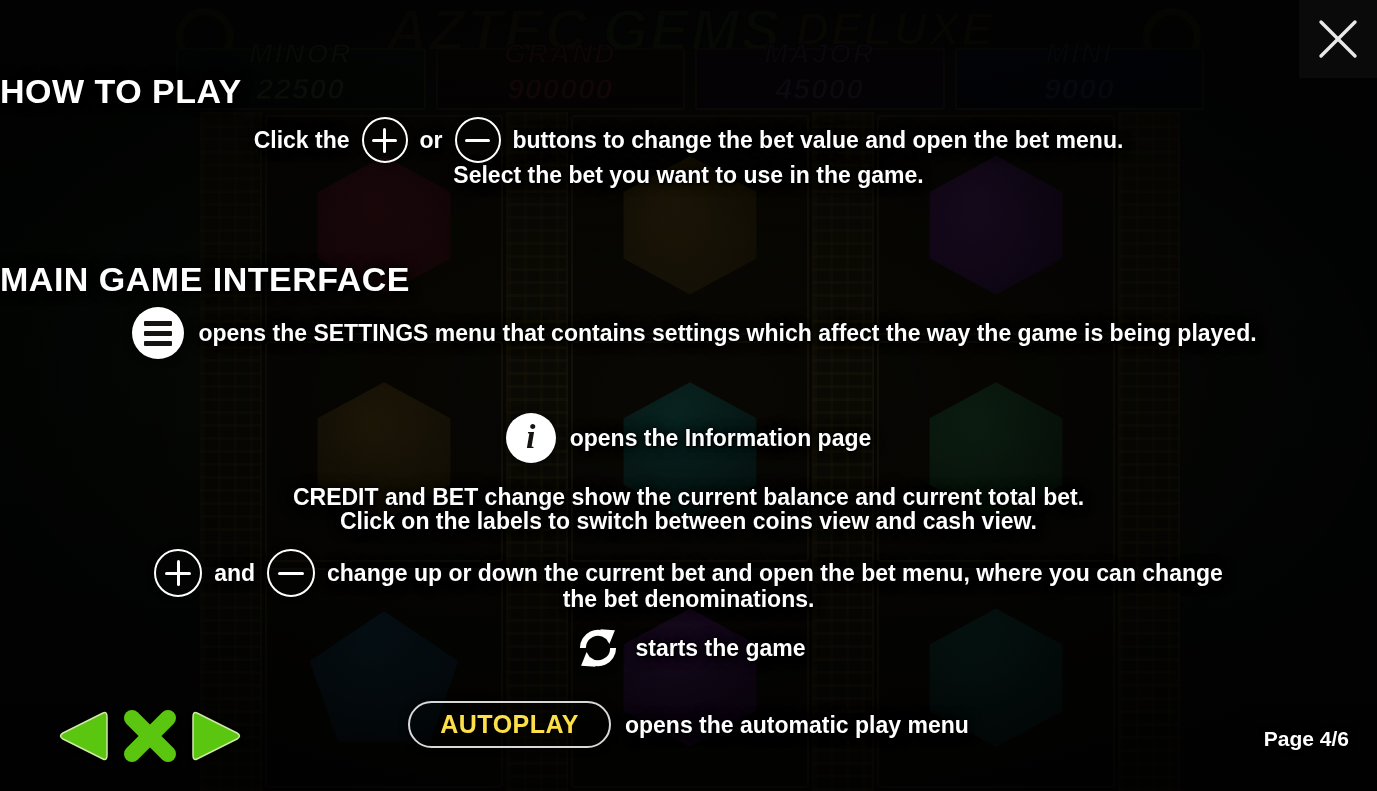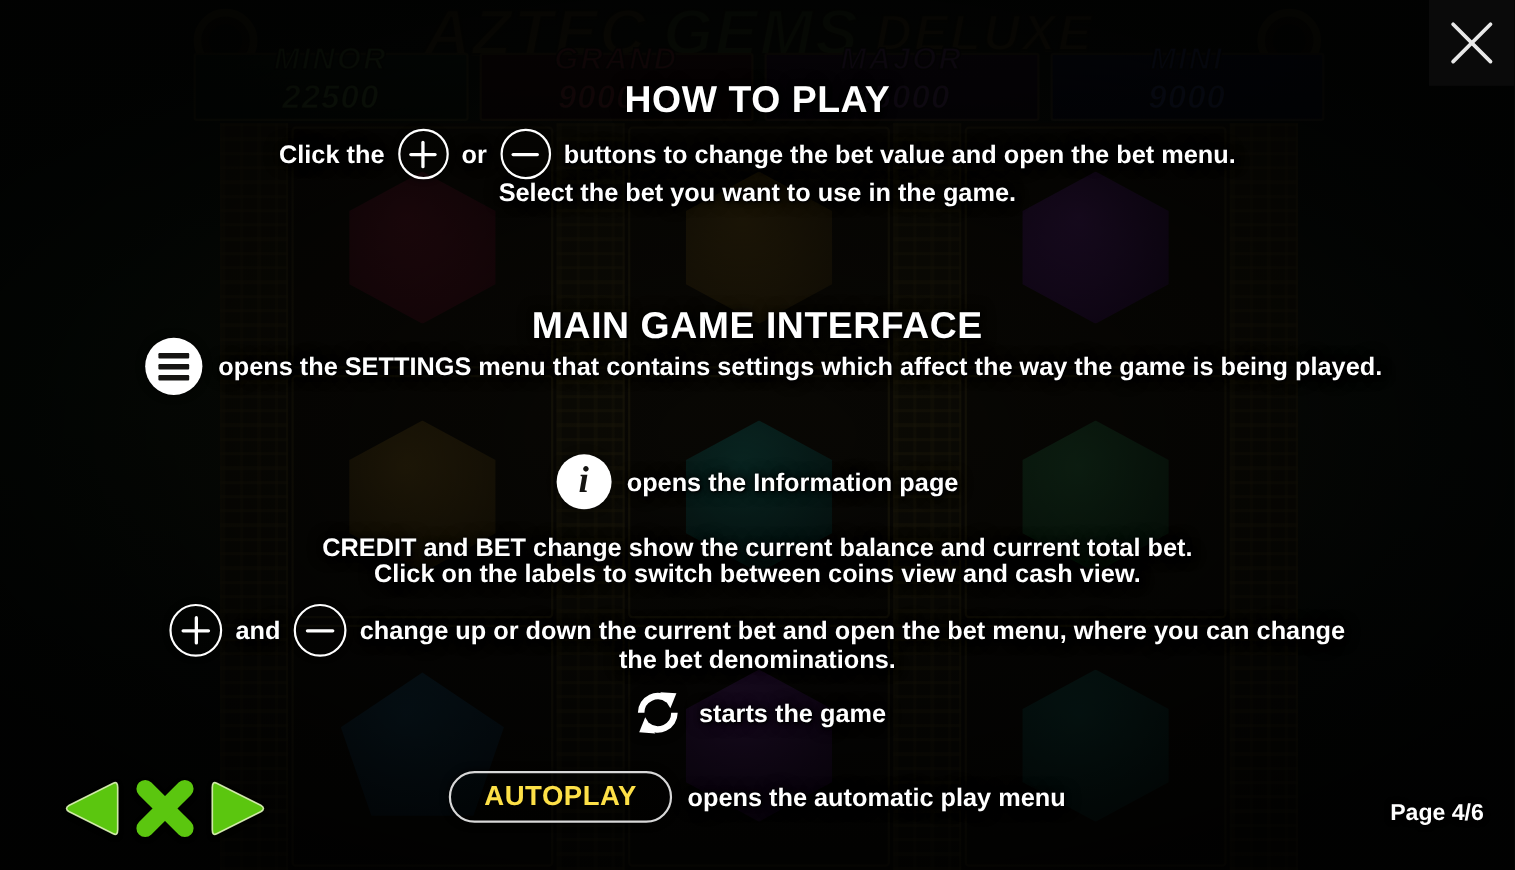--- a/index.html
+++ b/index.html
@@ -130,34 +130,33 @@
   .dim-overlay {
     position:absolute; inset:0;
     background:
       radial-gradient(ellipse 60% 55% at 50% 50%, rgba(0,0,0,0.45) 0%, rgba(0,0,0,0.72) 60%, rgba(0,0,0,0.88) 100%);
   }
 
   
   .content {
     position:absolute; inset:0;
     color:#ffffff;
-    text-align:center;
   }
 
   .htxt {
     font-weight:bold;
     text-shadow:0 0 6px rgba(0,0,0,0.95), 0 0 14px rgba(0,0,0,0.85), 1px 1px 2px #000;
   }
 
   .h-title {
     position:absolute; left:0; right:0;
     font-size:34px; letter-spacing:0.5px;
   }
   #title-howto { top:72px; }
-  #title-main  { top:277px; }
+  #title-main  { top:260px; }
 
   .row {
     position:absolute; left:0; right:0;
     display:flex; align-items:center; justify-content:center;
     gap:0;
   }
 
   .line-txt { font-size:23px; line-height:30px; }
 
   

